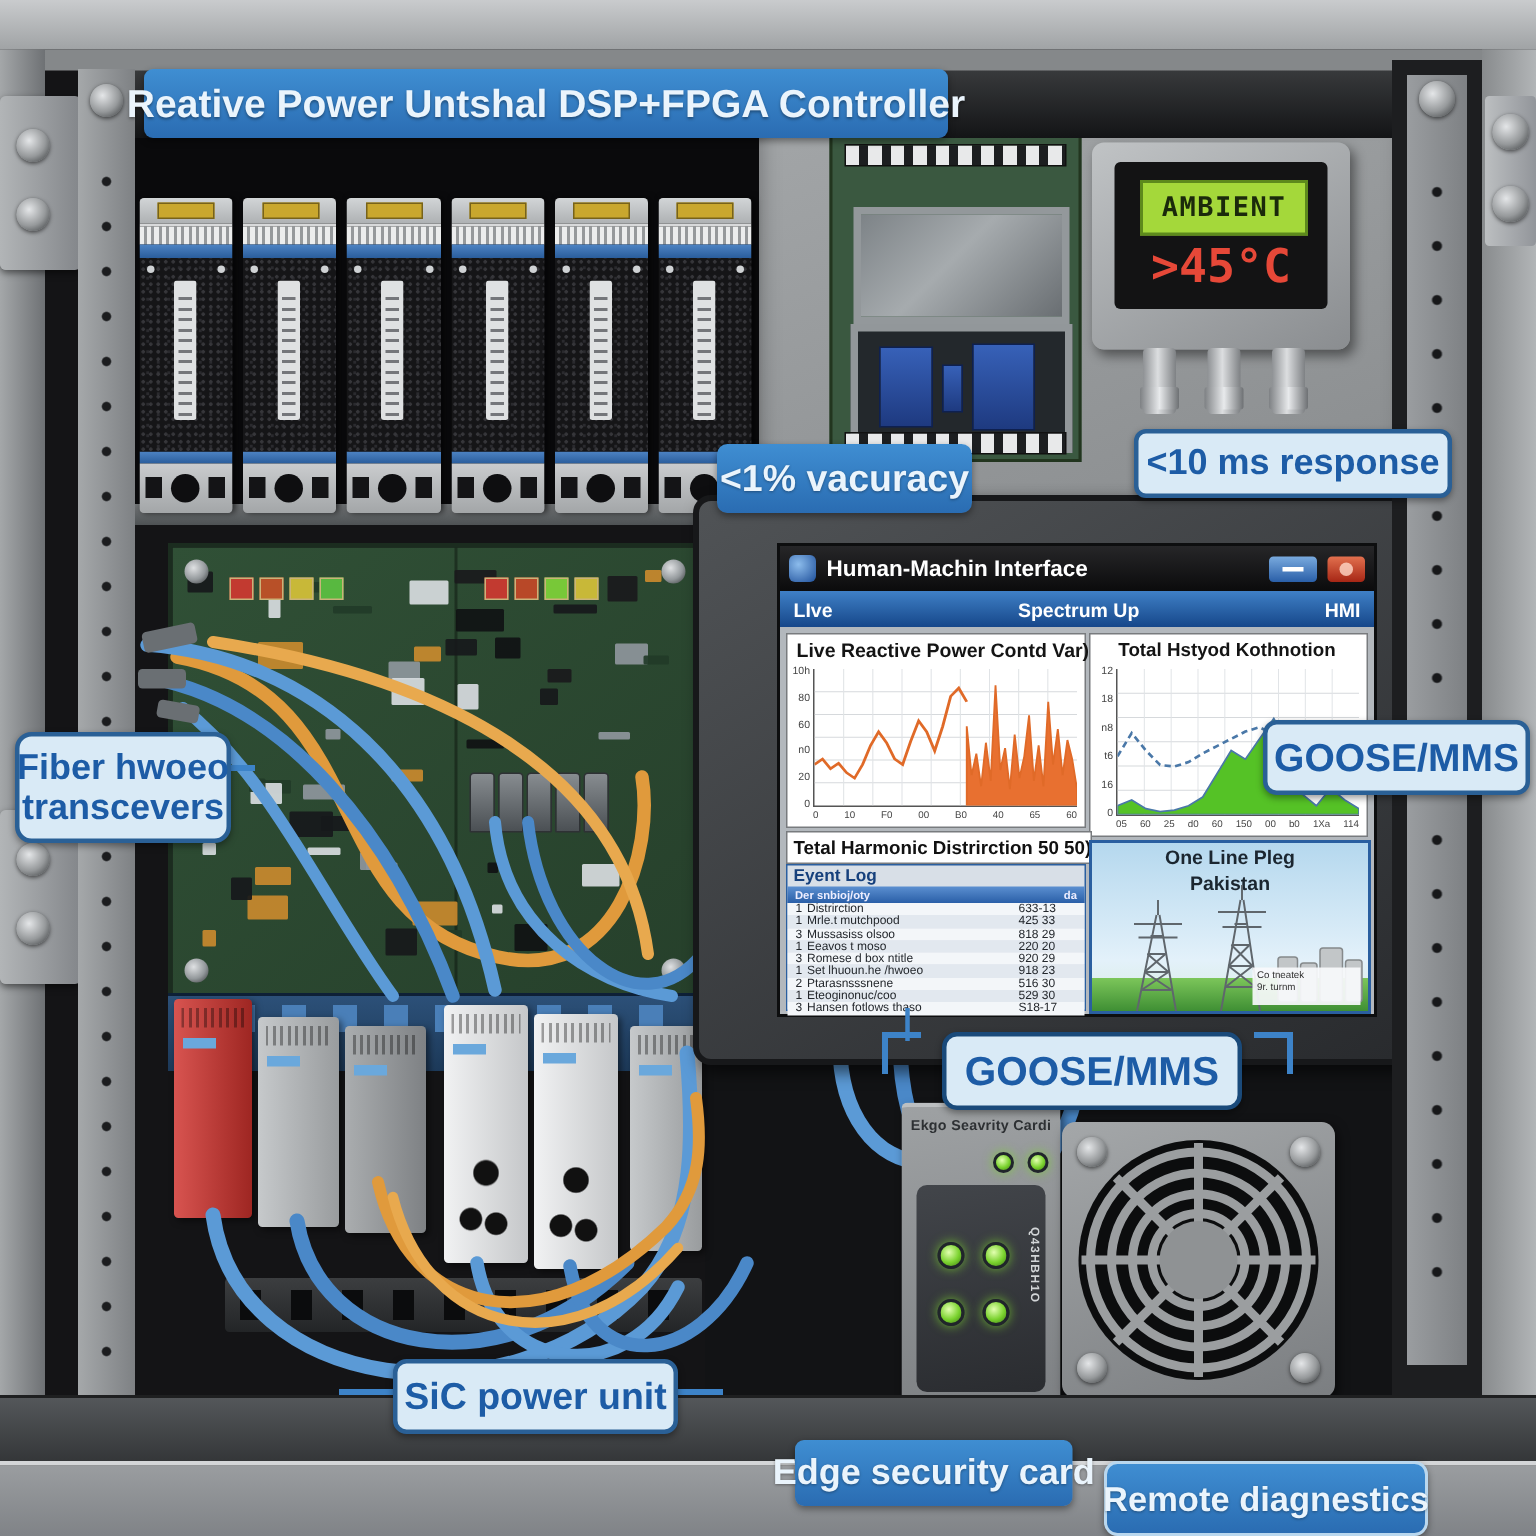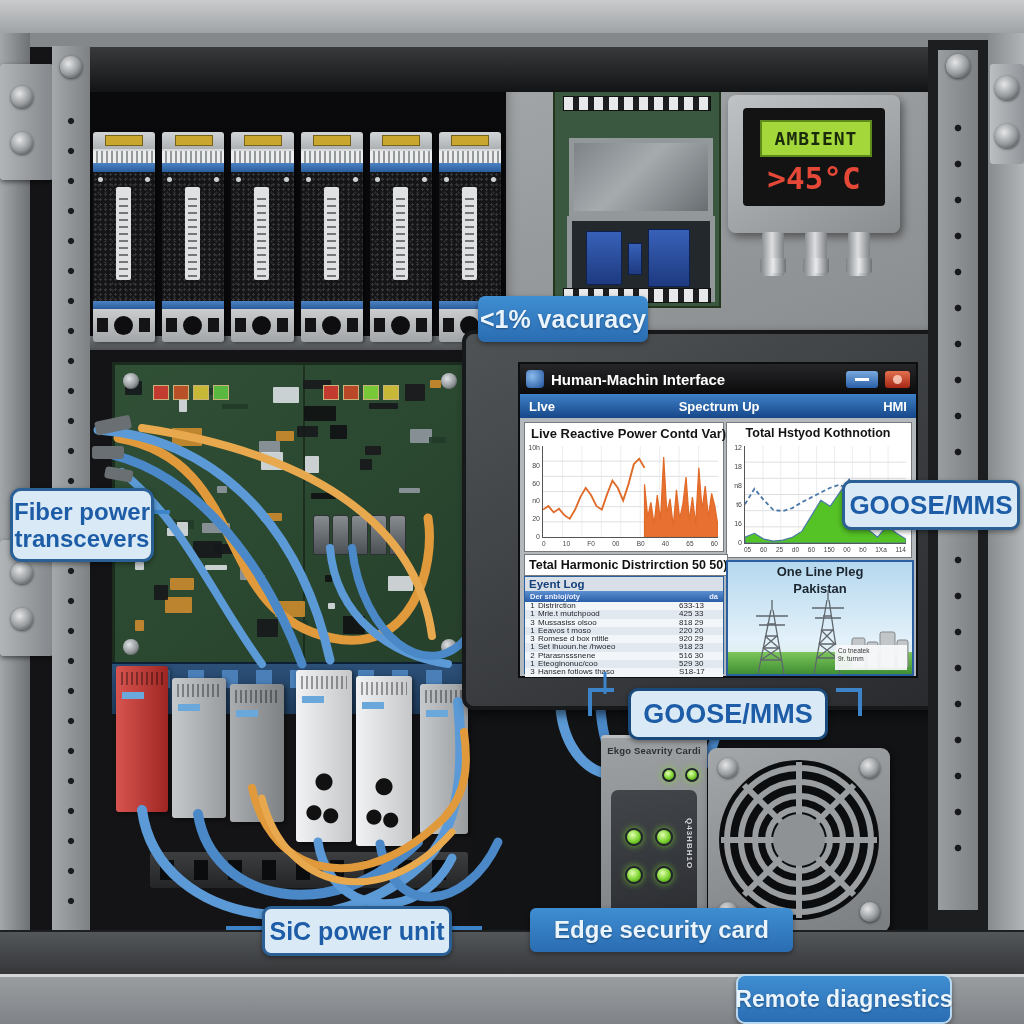--- a/index.html
+++ b/index.html
@@ -127,21 +127,21 @@
   
   .lbl-solid{position:absolute;background:linear-gradient(180deg,#3f8ed2,#2a6cb2);color:#eaf4fc;font-weight:bold;display:flex;align-items:center;justify-content:center;border-radius:7px;text-shadow:0 1px 2px rgba(0,0,0,.35);z-index:50;box-shadow:0 2px 5px rgba(0,0,0,.4);white-space:nowrap}
   .lbl-light{position:absolute;background:#d9eaf6;color:#1d5ca6;font-weight:bold;display:flex;align-items:center;justify-content:center;border:3px solid #2a6096;border-radius:9px;z-index:50;box-shadow:0 2px 5px rgba(0,0,0,.4);text-align:center;white-space:nowrap}
   #lbl-banner{left:96px;top:46px;width:536px;height:46px;font-size:26px;border-radius:6px}
   #lbl-acc{left:478px;top:296px;width:170px;height:46px;font-size:25px}
   #lbl-resp{left:756px;top:286px;width:206px;height:40px;font-size:24px;border-radius:8px}
   #lbl-fiber{left:10px;top:488px;width:138px;height:68px;font-size:24px;line-height:27px;border-radius:11px}
   #lbl-gooser{left:842px;top:480px;width:172px;height:44px;font-size:26px}
   #lbl-gooseb{left:628px;top:688px;width:194px;height:46px;font-size:27px;border-radius:10px;border-color:#1a4a7a}
   #lbl-sic{left:262px;top:906px;width:184px;height:44px;font-size:25px}
-  #lbl-edge{left:530px;top:908px;width:263px;height:44px;font-size:24px;border-radius:6px}
+  #lbl-edge{left:530px;top:960px;width:185px;height:44px;font-size:24px;border-radius:6px}
   #lbl-gps{left:76px;top:970px;width:244px;height:46px;font-size:27px;border:2px solid #b9d7ee}
   #lbl-remote{left:736px;top:974px;width:212px;height:46px;font-size:23px;border:2px solid #b9d7ee;border-radius:9px}
   svg.overlay{position:absolute;left:0;top:0;z-index:5;pointer-events:none}
   svg#leads{z-index:40}
   #frame-top,#frame-top2,#frame-left,#frame-right,#frame-bottom1,#frame-bottom2,#rail-left,#rail-right,#right-dark,.hinge,.hinge-r,#opening-shadow{z-index:30}
 </style>
 </head>
 <body>
 
 <div id="stage">
@@ -620,24 +620,26 @@
     <div class="screw" style="left:8px;top:4px;width:24px;height:24px"></div>
   </div>
   <div class="abs" id="frame-right"></div>
   <div class="abs hinge-r" style="top:64px">
     <div class="screw" style="left:5px;top:12px;width:24px;height:24px"></div>
     <div class="screw" style="left:5px;top:60px;width:24px;height:24px"></div>
   </div>
   <div class="abs" id="frame-bottom1"></div>
   <div class="abs" id="frame-bottom2"></div>
 
+  <div class="lbl-solid" id="lbl-banner">Reative Power Untshal DSP+FPGA Controller</div>
   <div class="lbl-solid" id="lbl-acc">&lt;1% vacuracy</div>
+  <div class="lbl-light" id="lbl-resp">&lt;10 ms response</div>
   <div class="lbl-light" id="lbl-fiber">
     <div>
-        <div>Fiber power</div>
+        <div>Fiber hwoeo</div>
         <div>transcevers</div>
       </div>
   </div>
   <div class="lbl-light" id="lbl-gooser">GOOSE/MMS</div>
   <div class="lbl-light" id="lbl-gooseb">GOOSE/MMS</div>
   <div class="lbl-light" id="lbl-sic">SiC power unit</div>
   <div class="lbl-solid" id="lbl-edge">Edge security card</div>
   <div class="lbl-solid" id="lbl-remote">Remote diagnestics</div>
 </div>
 

